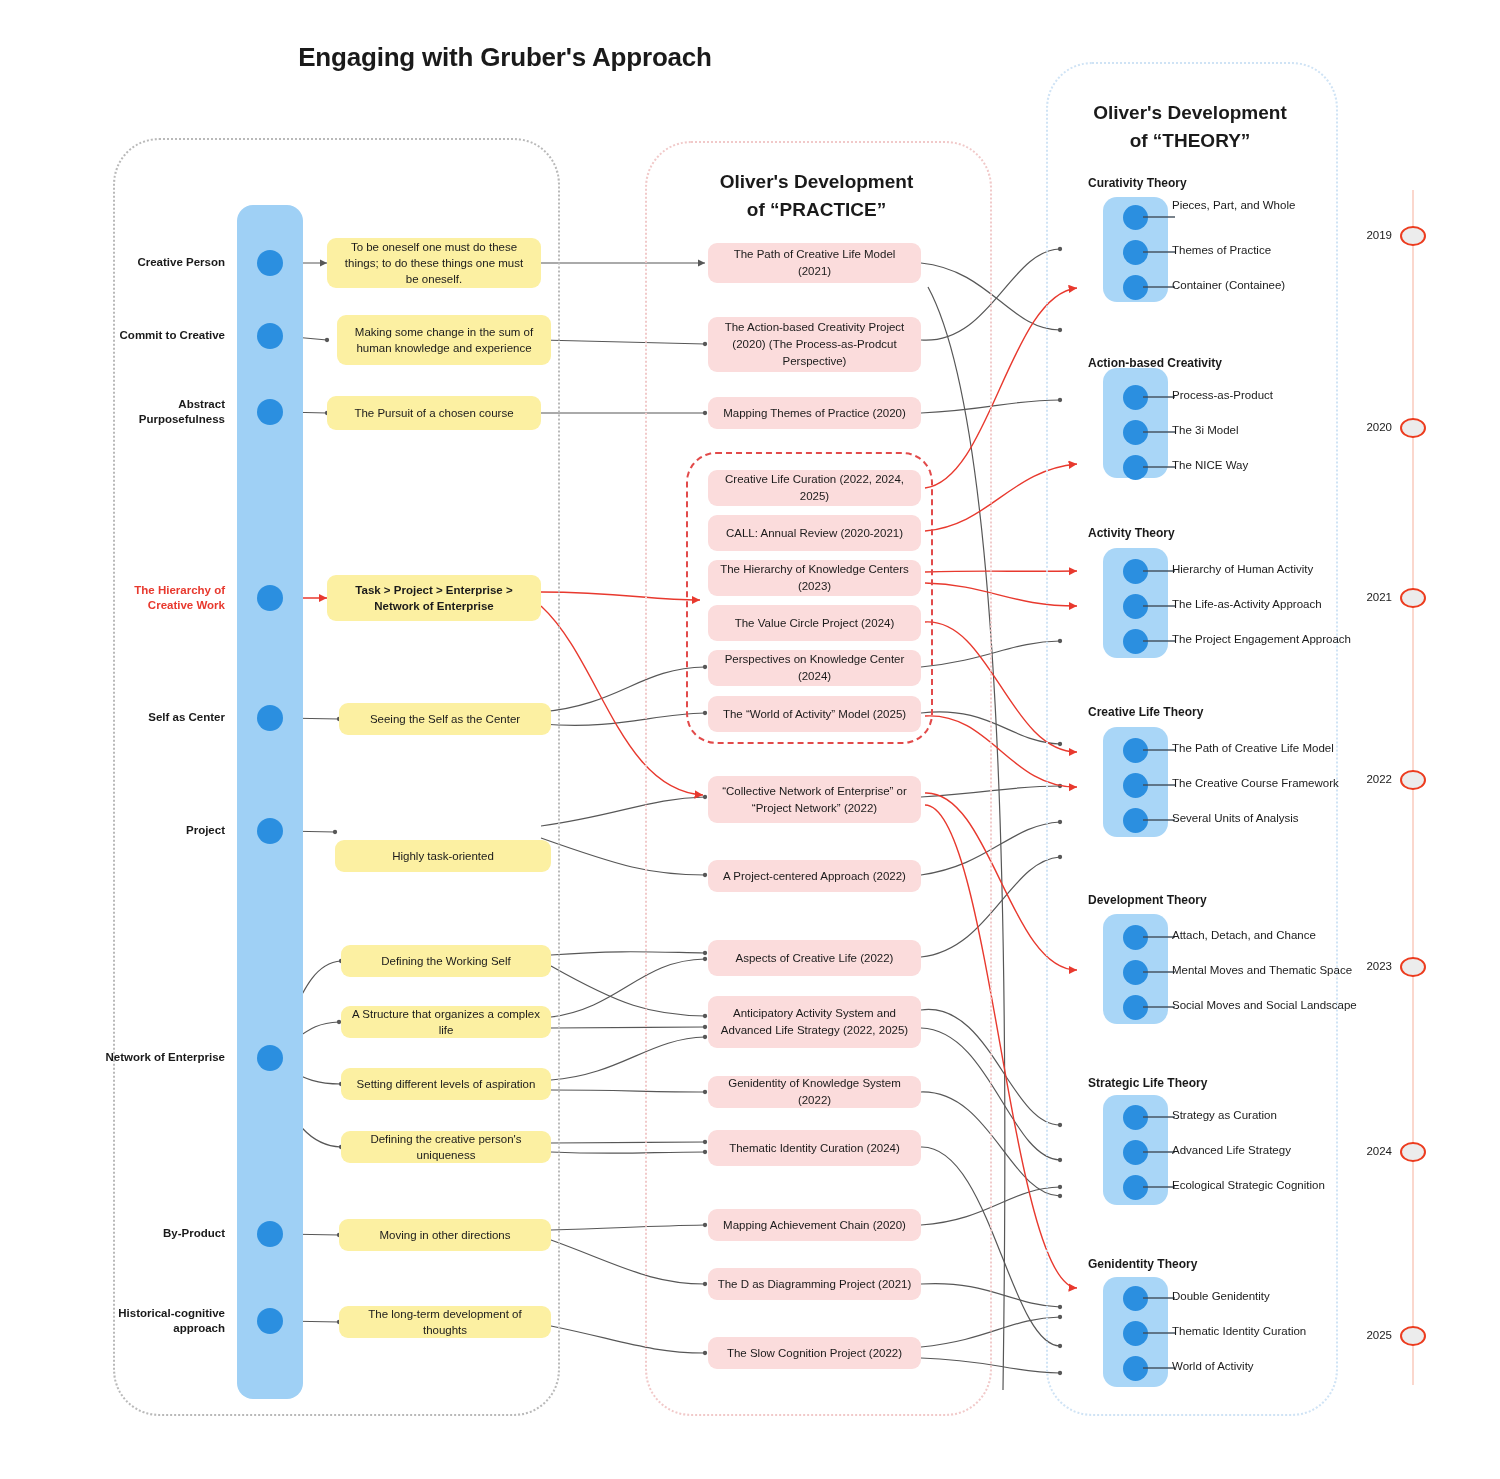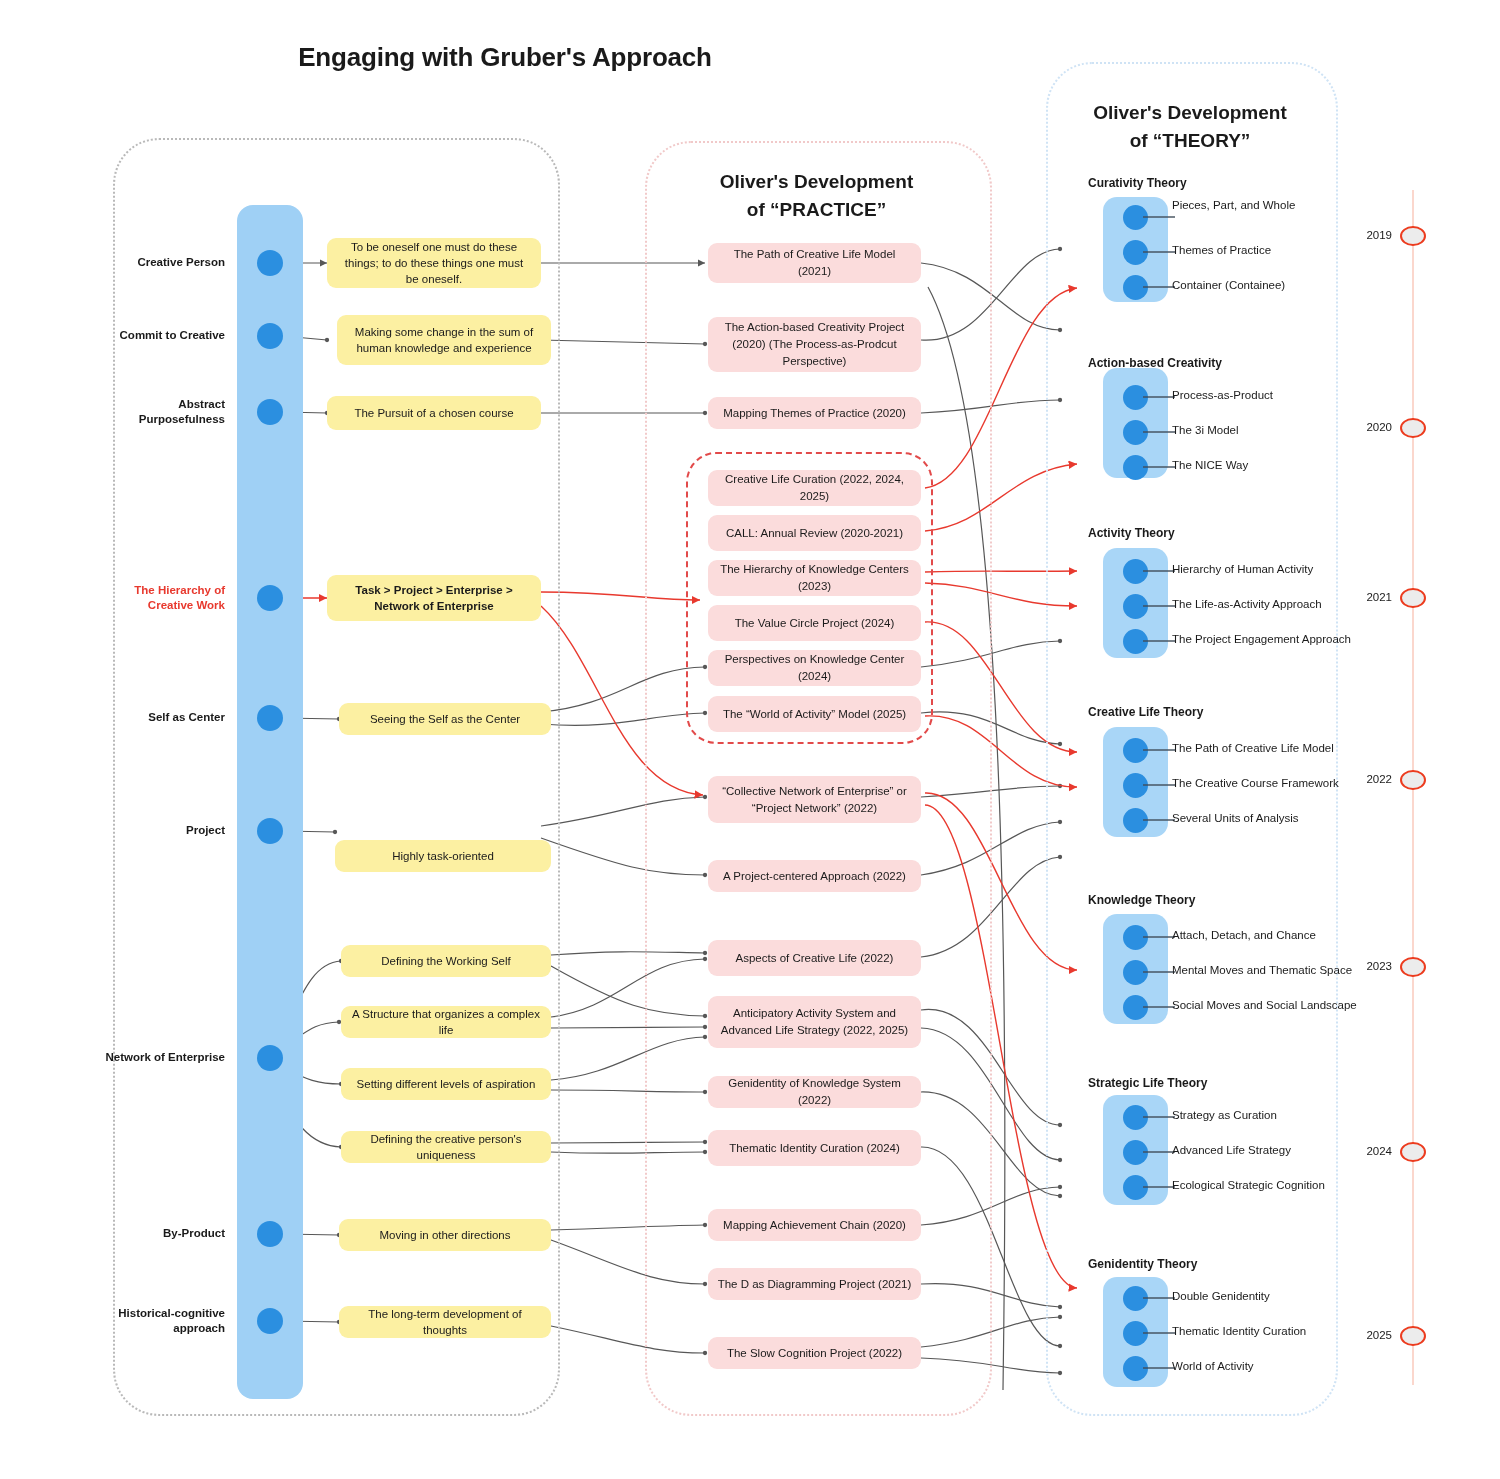--- a/index.html
+++ b/index.html
@@ -369,21 +369,21 @@
       <div class="theory-dot" style="top: 773px;"></div>
       <svg style="position: absolute; left: 1143px; top: 784px; width: 32px; height: 2px;">
         <line x1="0" y1="1" x2="32" y2="1" stroke="#3f4c5a" stroke-width="1.4"></line>
       </svg>
       <div class="theory-item" style="top: 777px;">The Creative Course Framework</div>
       <div class="theory-dot" style="top: 808px;"></div>
       <svg style="position: absolute; left: 1143px; top: 819px; width: 32px; height: 2px;">
         <line x1="0" y1="1" x2="32" y2="1" stroke="#3f4c5a" stroke-width="1.4"></line>
       </svg>
       <div class="theory-item" style="top: 812px;">Several Units of Analysis</div>
-      <div class="theory-title" style="top: 893px;">Knowledge Theory</div>
+      <div class="theory-title" style="top: 893px;">Development Theory</div>
       <div class="theory-box" style="top: 914px; height: 110px;"></div>
       <div class="theory-dot" style="top: 925px;"></div>
       <svg style="position: absolute; left: 1143px; top: 936px; width: 32px; height: 2px;">
         <line x1="0" y1="1" x2="32" y2="1" stroke="#3f4c5a" stroke-width="1.4"></line>
       </svg>
       <div class="theory-item" style="top: 929px;">Attach, Detach, and Chance</div>
       <div class="theory-dot" style="top: 960px;"></div>
       <svg style="position: absolute; left: 1143px; top: 971px; width: 32px; height: 2px;">
         <line x1="0" y1="1" x2="32" y2="1" stroke="#3f4c5a" stroke-width="1.4"></line>
       </svg>

